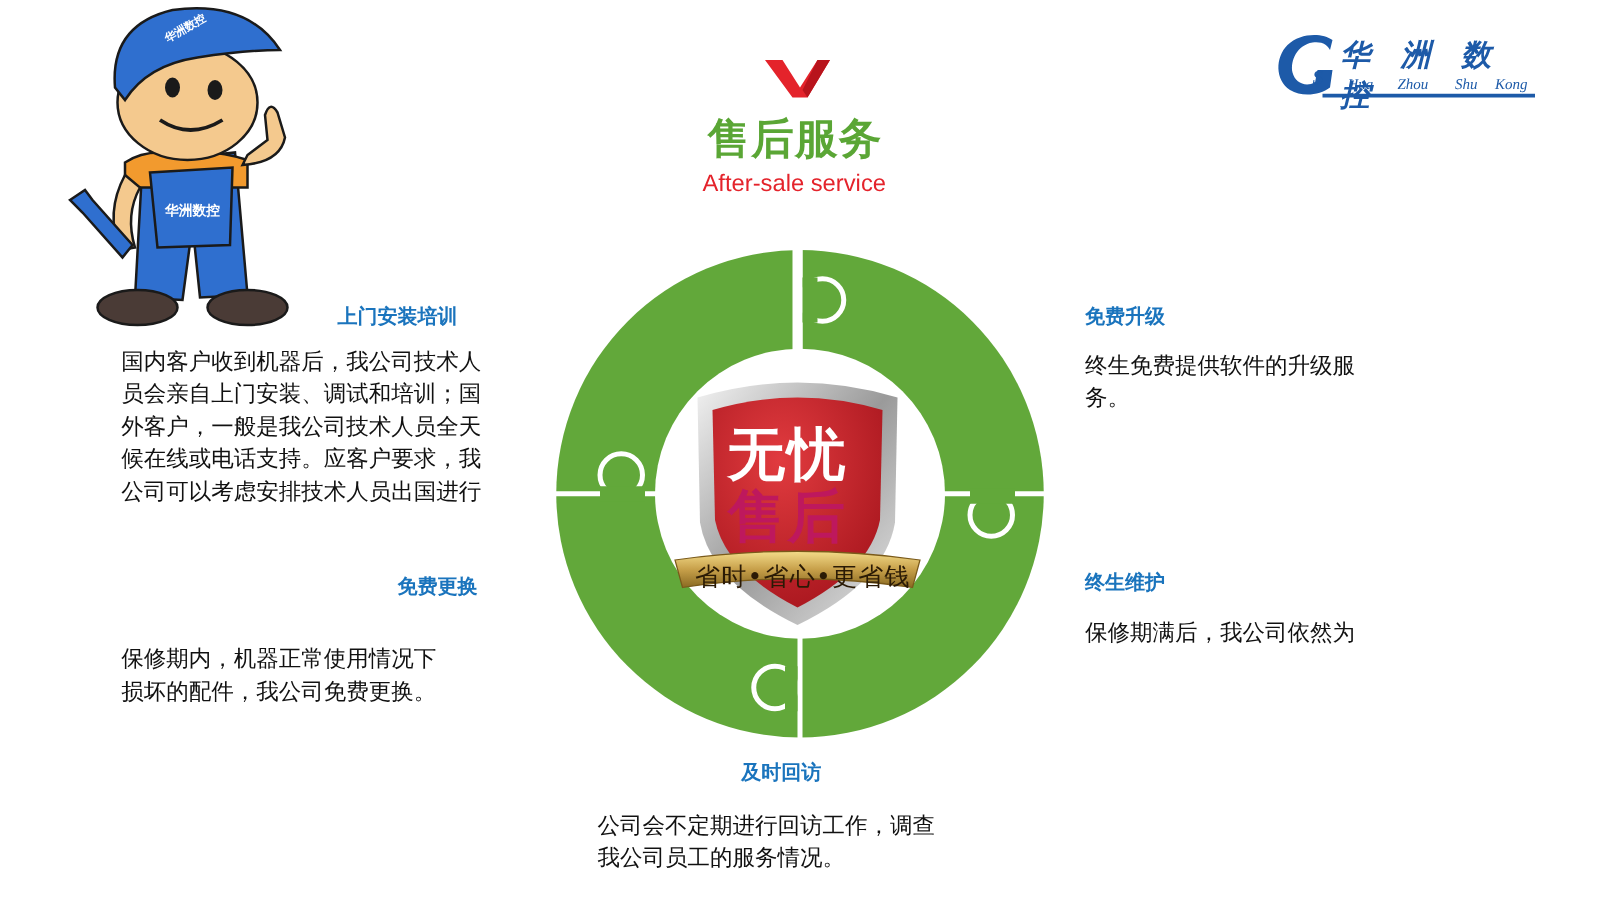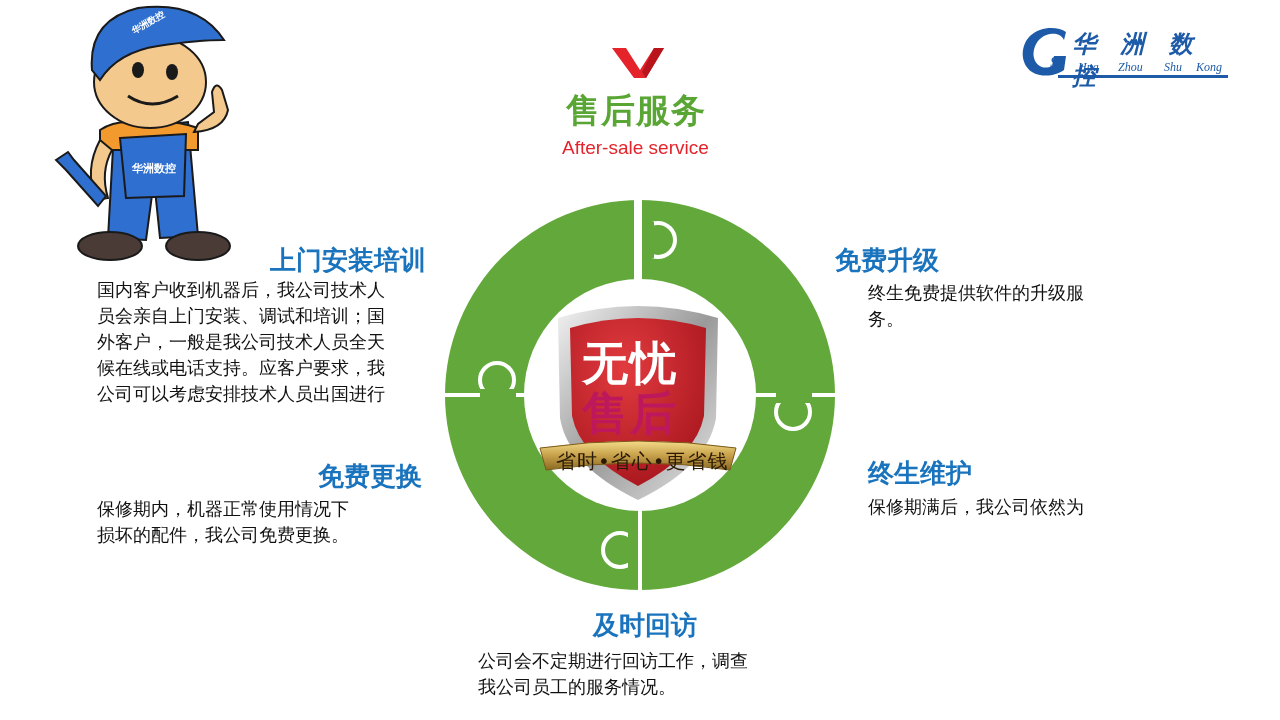--- a/index.html
+++ b/index.html
@@ -1,18 +1,18 @@
 <!DOCTYPE html>
 <html><head>
 <meta charset="utf-8">
 <style>
   html,body{margin:0;padding:0;background:#fff;}
   body{width:1280px;height:720px;position:relative;overflow:hidden;font-family:"DejaVu Sans","Liberation Sans",sans-serif;}
   .abs{position:absolute;}
-  .heading{color:#1a74bd;font-weight:bold;font-size:26px;white-space:nowrap;}
+  .heading{color:#1a74bd;font-weight:bold;font-size:16px;white-space:nowrap;}
   .body-text{color:#111;font-size:18px;line-height:26px;}
   .title-cn{color:#5aa635;font-weight:bold;font-size:34px;letter-spacing:1px;}
   .title-en{color:#e4232b;font-size:19px;font-family:"Liberation Sans",sans-serif;}
   .logo-cn{color:#1d5aa8;font-weight:bold;font-style:italic;font-size:24px;letter-spacing:8px;}
   .logo-en{color:#1d5aa8;font-style:italic;font-family:"Liberation Serif",serif;font-size:12px;}
 </style>
 </head>
 <body>
 
 <div class="abs" style="left:612px;top:44px;width:56px;height:36px;">
@@ -125,26 +125,26 @@
 <div class="abs heading" style="left:270px;top:243px;">上门安装培训</div>
 <div class="abs body-text" style="left:97px;top:277px;width:320px;">
   <div>国内客户收到机器后，我公司技术人</div>
   <div>员会亲自上门安装、调试和培训；国</div>
   <div>外客户，一般是我公司技术人员全天</div>
   <div>候在线或电话支持。应客户要求，我</div>
   <div>公司可以考虑安排技术人员出国进行</div>
 </div>
 
 <div class="abs heading" style="left:318px;top:459px;">免费更换</div>
-<div class="abs body-text" style="left:97px;top:496px;width:320px;font-family:Liberation Serif, serif;">
+<div class="abs body-text" style="left:97px;top:514px;width:320px;font-family:Liberation Serif, serif;">
   <div>保修期内，机器正常使用情况下</div>
   <div>损坏的配件，我公司免费更换。</div>
 </div>
 
-<div class="abs heading" style="left:835px;top:243px;">免费升级</div>
+<div class="abs heading" style="left:868px;top:243px;">免费升级</div>
 <div class="abs body-text" style="left:868px;top:280px;width:280px;">
   <div>终生免费提供软件的升级服</div>
   <div>务。</div>
 </div>
 
 <div class="abs heading" style="left:868px;top:456px;">终生维护</div>
 <div class="abs body-text" style="left:868px;top:494px;width:280px;">
   <div>保修期满后，我公司依然为</div>
 </div>
 

